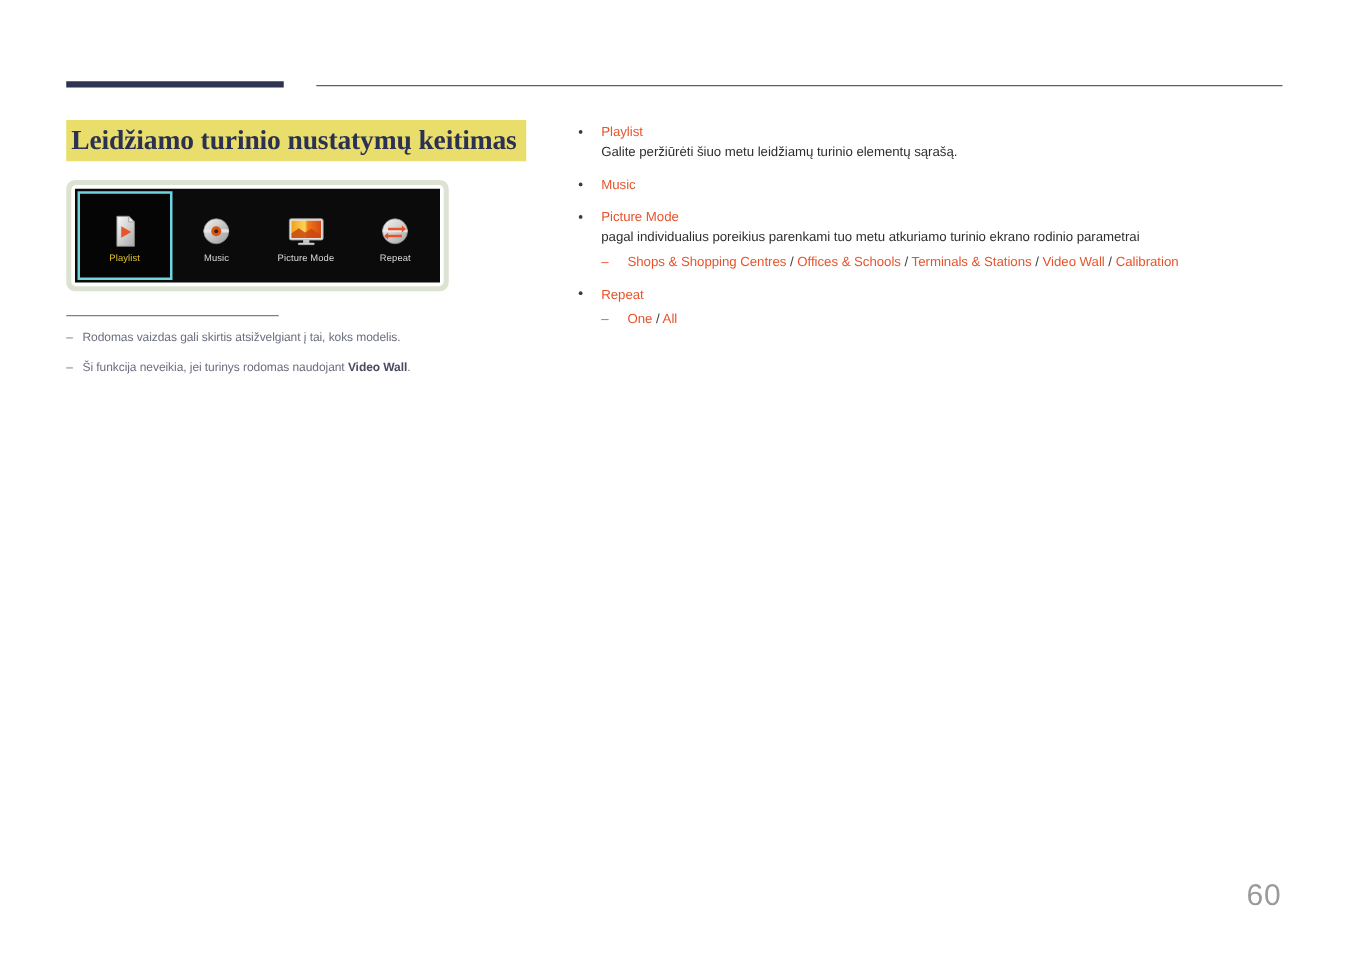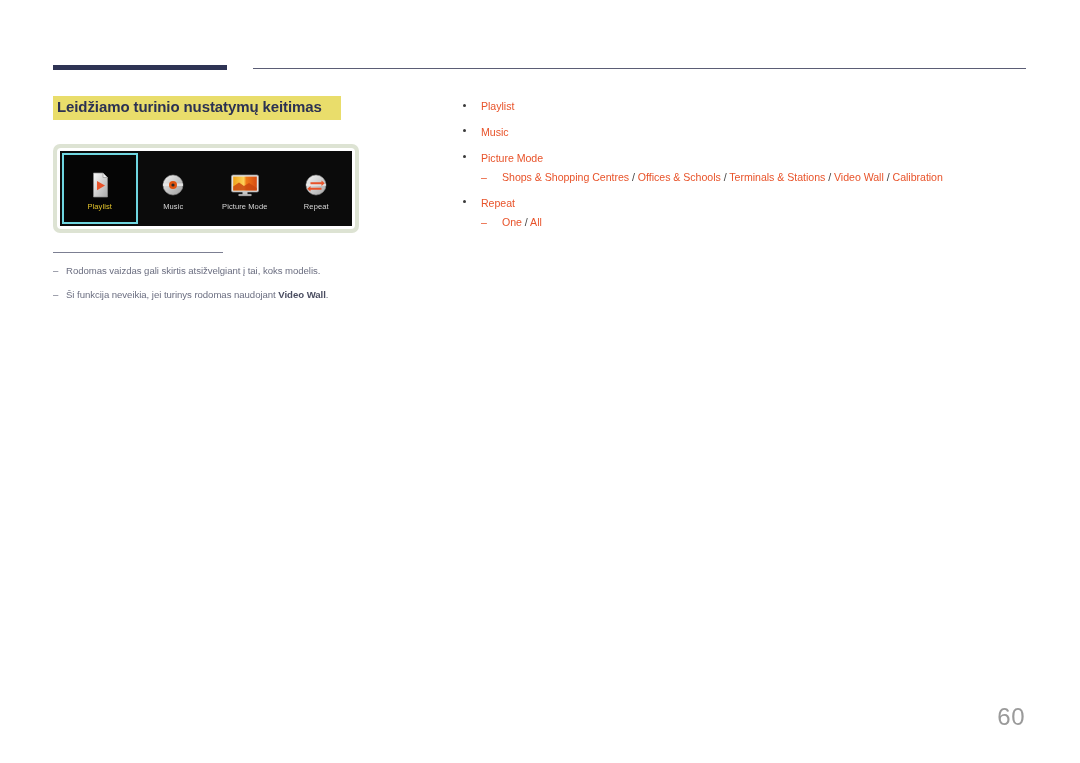--- a/index.html
+++ b/index.html
@@ -33,28 +33,29 @@
   }
 
   
   .left-col {
     position: absolute;
     left: 53px; top: 96px;
     width: 370px;
   }
   .title {
     display: inline-block;
-    font-size: 15px;
+    font-size: 22px;
     font-weight: bold;
     color: #2b3152;
     background: #e9dd6b;
     line-height: 1.38;
-    padding: 1px 19px 2px 4px;
+    padding: 1px 8px 2px 4px;
     letter-spacing: -0.1px;
     white-space: nowrap;
+    font-family: Liberation Serif, serif;
   }
 
   
   .osd-wrap {
     position: absolute;
     left: 53px; top: 144px;
     width: 306px; height: 89px;
     background: #dde3d3;
     border-radius: 7px;
     padding: 4px;
@@ -295,30 +296,32 @@
   </div>
 
   <div class="right-col">
 
 
     <ul class="blist">
 
       <li class="bitem">
         <span class="dot"></span>
         <div class="bhead">Playlist</div>
+        <div class="bdesc">Galite peržiūrėti šiuo metu leidžiamų turinio elementų sąrašą.</div>
       </li>
 
       <li class="bitem">
         <span class="dot"></span>
         <div class="bhead">Music</div>
       </li>
 
       <li class="bitem">
         <span class="dot"></span>
         <div class="bhead">Picture Mode</div>
+        <div class="bdesc">pagal individualius poreikius parenkami tuo metu atkuriamo turinio ekrano rodinio parametrai</div>
         <div class="subitem">
           <span class="sdash">‒</span><span><span>Shops &amp; Shopping Centres</span><span class="sep"> / </span><span>Offices &amp; Schools</span><span class="sep"> / </span><span>Terminals &amp; Stations</span><span class="sep"> / </span><span>Video Wall</span><span class="sep"> / </span><span>Calibration</span></span>
         </div>
       </li>
 
       <li class="bitem">
         <span class="dot"></span>
         <div class="bhead">Repeat</div>
         <div class="subitem">
           <span class="sdash">‒</span><span><span>One</span><span class="sep"> / </span><span>All</span></span>

